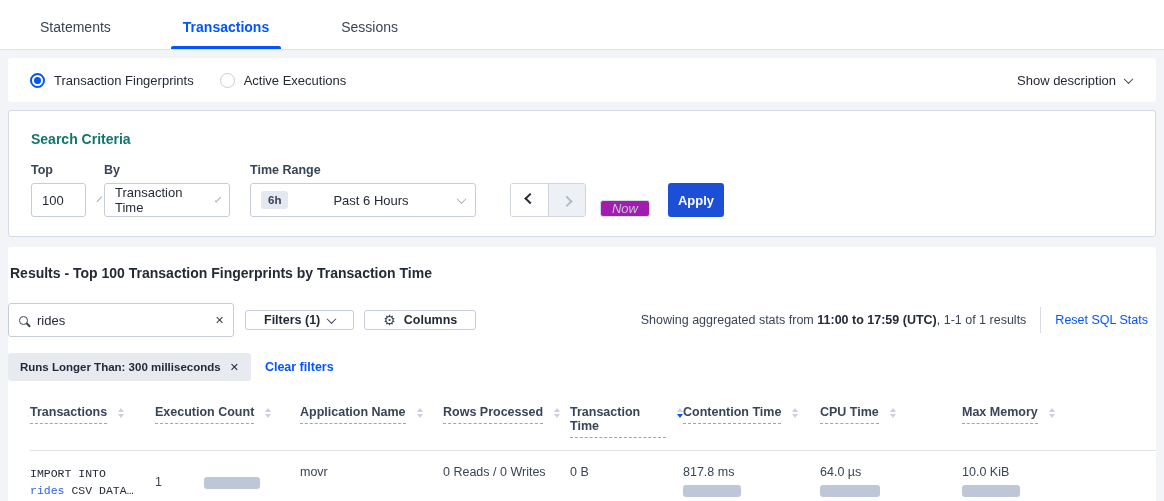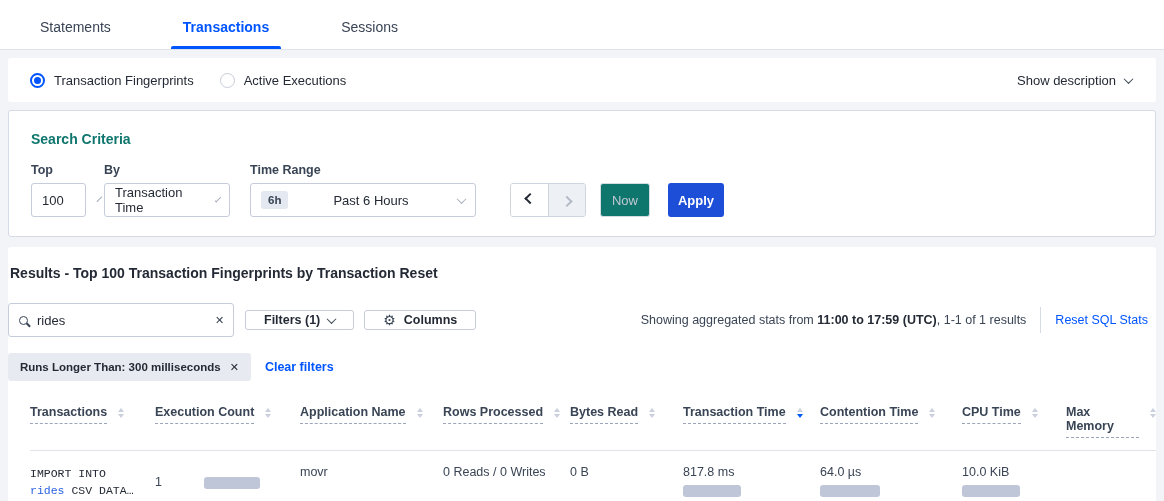--- a/index.html
+++ b/index.html
@@ -50,22 +50,22 @@
   .tr-badge { background:#e3e8f1; border-radius:3px; font-size:11.5px; font-weight:bold;
     padding:3px 7px; color:#394455; margin-right:10px; }
   .nav-group { display:flex; border:1px solid #cfd4de; border-radius:3px; overflow:hidden;
     margin-left:16px; height:34px; }
   .nav-btn { width:37px; display:flex; align-items:center; justify-content:center;
     background:#fff; cursor:pointer; }
   .nav-btn .chev { width:8px; height:8px; border-width:2.2px; color:#242a35; }
   .nav-btn.prev .chev { transform:rotate(135deg) translate(-1px,1px); }
   .nav-btn.next { background:#edf0f4; border-left:1px solid #cfd4de; }
   .nav-btn.next .chev { transform:rotate(-45deg) translate(-1px,1px); color:#b4bbc8; }
-  .now-btn { height:34px; width:50px; margin-left:14px; border:1px solid #d6dbe3;
-    border-radius:3px; background:#0f766e; color:#c2c8d2; font-size:13px; cursor:default; }
+  .now-btn { height:17px; width:50px; margin-left:14px; border:1px solid #d6dbe3;
+    border-radius:3px; background:#a21caf; color:#c2c8d2; font-size:13px; cursor:default;font-style:italic; }
   .apply-btn { height:34px; width:56px; margin-left:18px; border:none; border-radius:3px;
     background:#1d4ed8; color:#fff; font-size:13px; font-weight:bold; cursor:pointer; }
 
   
   .results-card { background:#fff; margin-top:10px; border-radius:3px;
     padding:18px 0 0 0; min-height:260px; }
   .results-heading { font-size:14px; font-weight:bold; color:#242a35; padding:0 2px; }
   .controls-row { display:flex; align-items:center; margin-top:22px; }
   .search-box { width:226px; height:34px; border:1px solid #c6ccd9; border-radius:3px;
     display:flex; align-items:center; padding:0 10px; background:#fff; }
@@ -179,21 +179,21 @@
         <div class="nav-btn next">
             <span class="chev"></span>
           </div>
       </div>
       <button class="now-btn">Now</button>
       <button class="apply-btn">Apply</button>
     </div>
   </div>
 
   <div class="results-card">
-    <div class="results-heading">Results - Top 100 Transaction Fingerprints by Transaction Reset</div>
+    <div class="results-heading">Results - Top 100 Transaction Fingerprints by Transaction Time</div>
 
     <div class="controls-row">
       <div class="search-box">
         <span class="mag"></span>
         <input type="text" value="rides" style="">
         <span class="search-clear">✕</span>
       </div>
       <div class="btn filters-btn">
         <span>Filters (1)</span>
         <span class="chev"></span>
@@ -235,27 +235,20 @@
           </div>
         <div class="th">
             <span class="lbl">Application Name</span>
             <span class="sort">
               <i class="up"></i>
               <i class="down"></i>
             </span>
           </div>
         <div class="th">
             <span class="lbl">Rows Processed</span>
-            <span class="sort">
-              <i class="up"></i>
-              <i class="down"></i>
-            </span>
-          </div>
-        <div class="th">
-            <span class="lbl">Bytes Read</span>
             <span class="sort">
               <i class="up"></i>
               <i class="down"></i>
             </span>
           </div>
         <div class="th">
             <span class="lbl">Transaction Time</span>
             <span class="sort desc">
               <i class="up"></i>
               <i class="down"></i>

